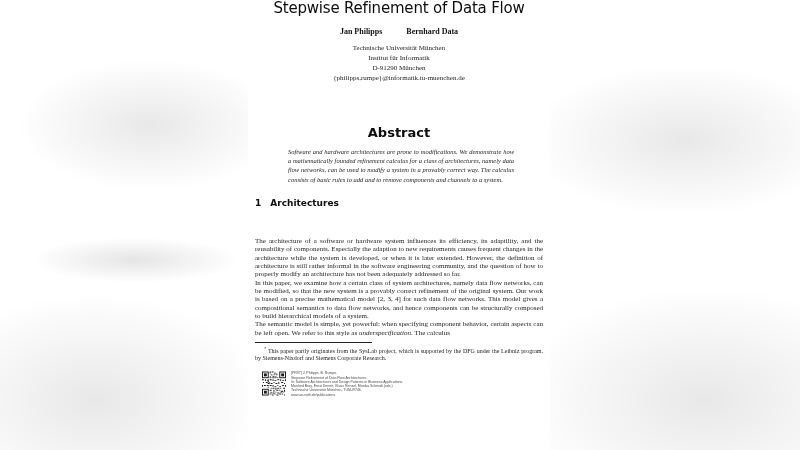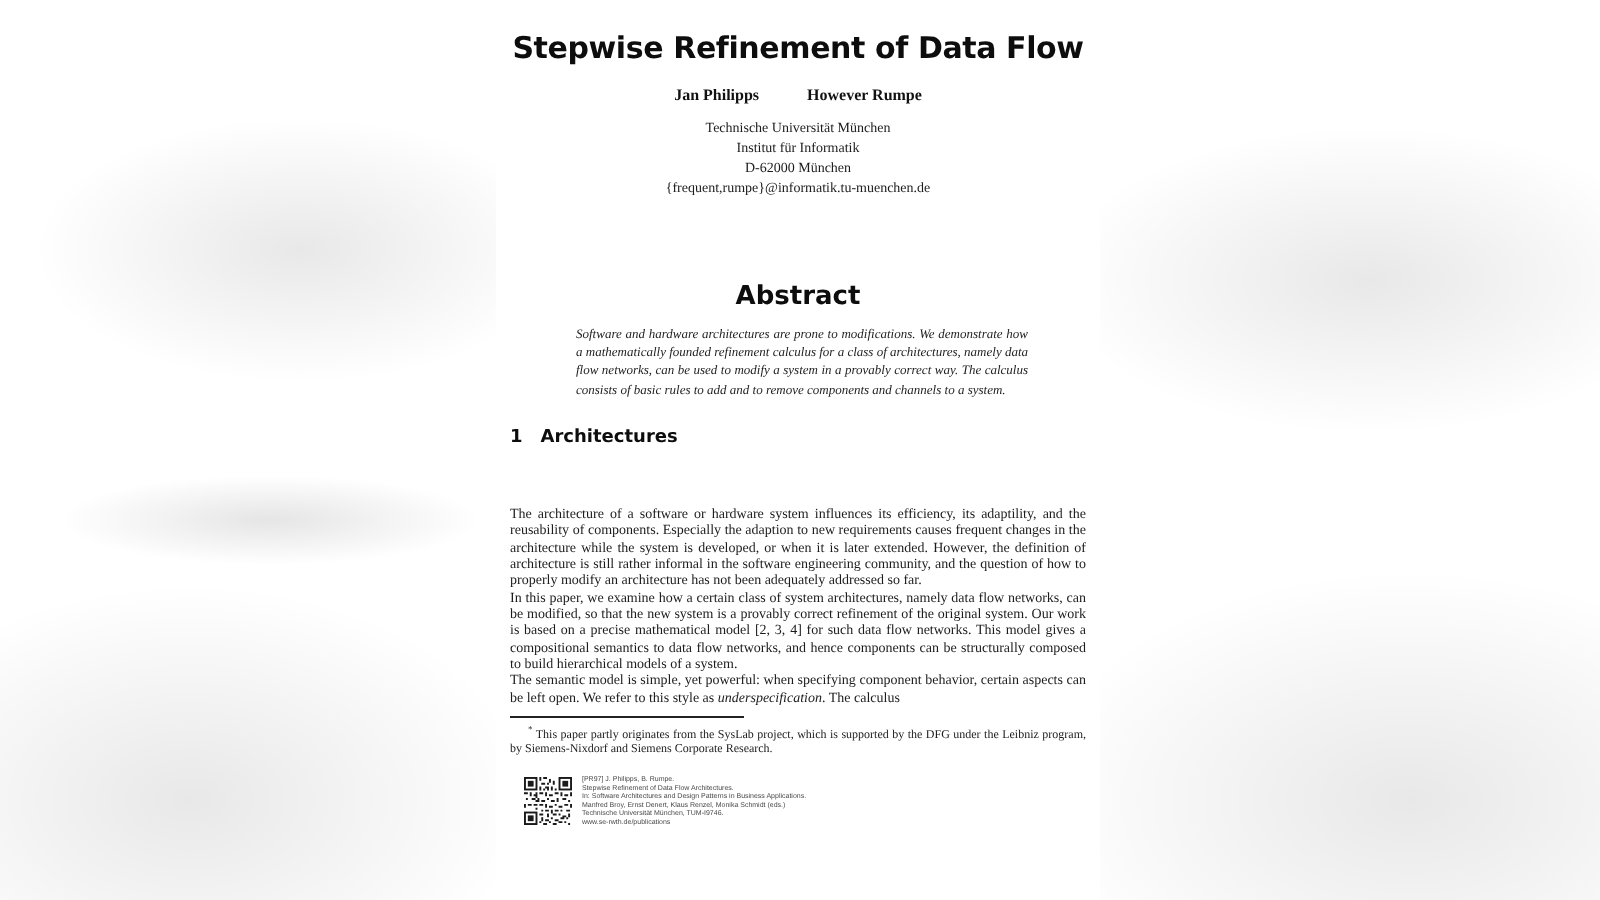--- a/index.html
+++ b/index.html
@@ -13,22 +13,22 @@
       radial-gradient(ellipse 265px 160px at 705px 400px, rgba(0,0,0,0.09) 0%, rgba(0,0,0,0) 72%),
       #ffffff;
     font-family:"Liberation Serif", serif;color:#1c1c1c;
   }
   .page{
     position:absolute;left:248px;top:0;width:302px;height:450px;
     background:#ffffff;
   }
   .content{margin:0 7px;}
   .title{
-    font-family:"DejaVu Sans", sans-serif;font-weight:bold;font-size:15px;line-height:16px;
-    text-align:center;color:#0d0d0d;margin-top:16px;letter-spacing:-0.2px;
+    font-family:"DejaVu Sans", sans-serif;font-weight:normal;font-size:15px;line-height:16px;
+    text-align:center;color:#0d0d0d;margin-top:0;letter-spacing:-0.2px;
   }
   .title sup{font-size:9px;}
   .authors{
     display:flex;justify-content:center;gap:24px;margin-top:11px;
     font-weight:bold;font-size:8px;color:#111;
   }
   .affil{
     text-align:center;font-size:7px;line-height:10px;margin-top:7px;color:#1c1c1c;
   }
   .abs-head{
@@ -66,28 +66,28 @@
 <div class="screen">
   <div class="page">
     <div class="content">
 
       <div class="title">
         <div>Stepwise Refinement of Data Flow</div>
       </div>
 
       <div class="authors">
         <span>Jan Philipps</span>
-        <span>However Rumpe</span>
+        <span>Bernhard Data</span>
       </div>
 
       <div class="affil">
         <div>Technische Universität München</div>
         <div>Institut für Informatik</div>
-        <div>D-62000 München</div>
-        <div>{frequent,rumpe}@informatik.tu-muenchen.de</div>
+        <div>D-91290 München</div>
+        <div>{philipps,rumpe}@informatik.tu-muenchen.de</div>
       </div>
 
       <div class="abs-head">Abstract</div>
       <div class="abs-body">Software and hardware architectures are prone to modifications. We demonstrate how a mathematically founded refinement calculus for a class of architectures, namely data flow networks, can be used to modify a system in a provably correct way. The calculus consists of basic rules to add and to remove components and channels to a system.</div>
 
       <div class="sec-head">
         <span class="num">1</span><span>Architectures</span>
       </div>
 
       <div class="para first">The architecture of a software or hardware system influences its efficiency, its adaptility, and the reusability of components. Especially the adaption to new requirements causes frequent changes in the architecture while the system is developed, or when it is later extended. However, the definition of architecture is still rather informal in the software engineering community, and the question of how to properly modify an architecture has not been adequately addressed so far.</div>

